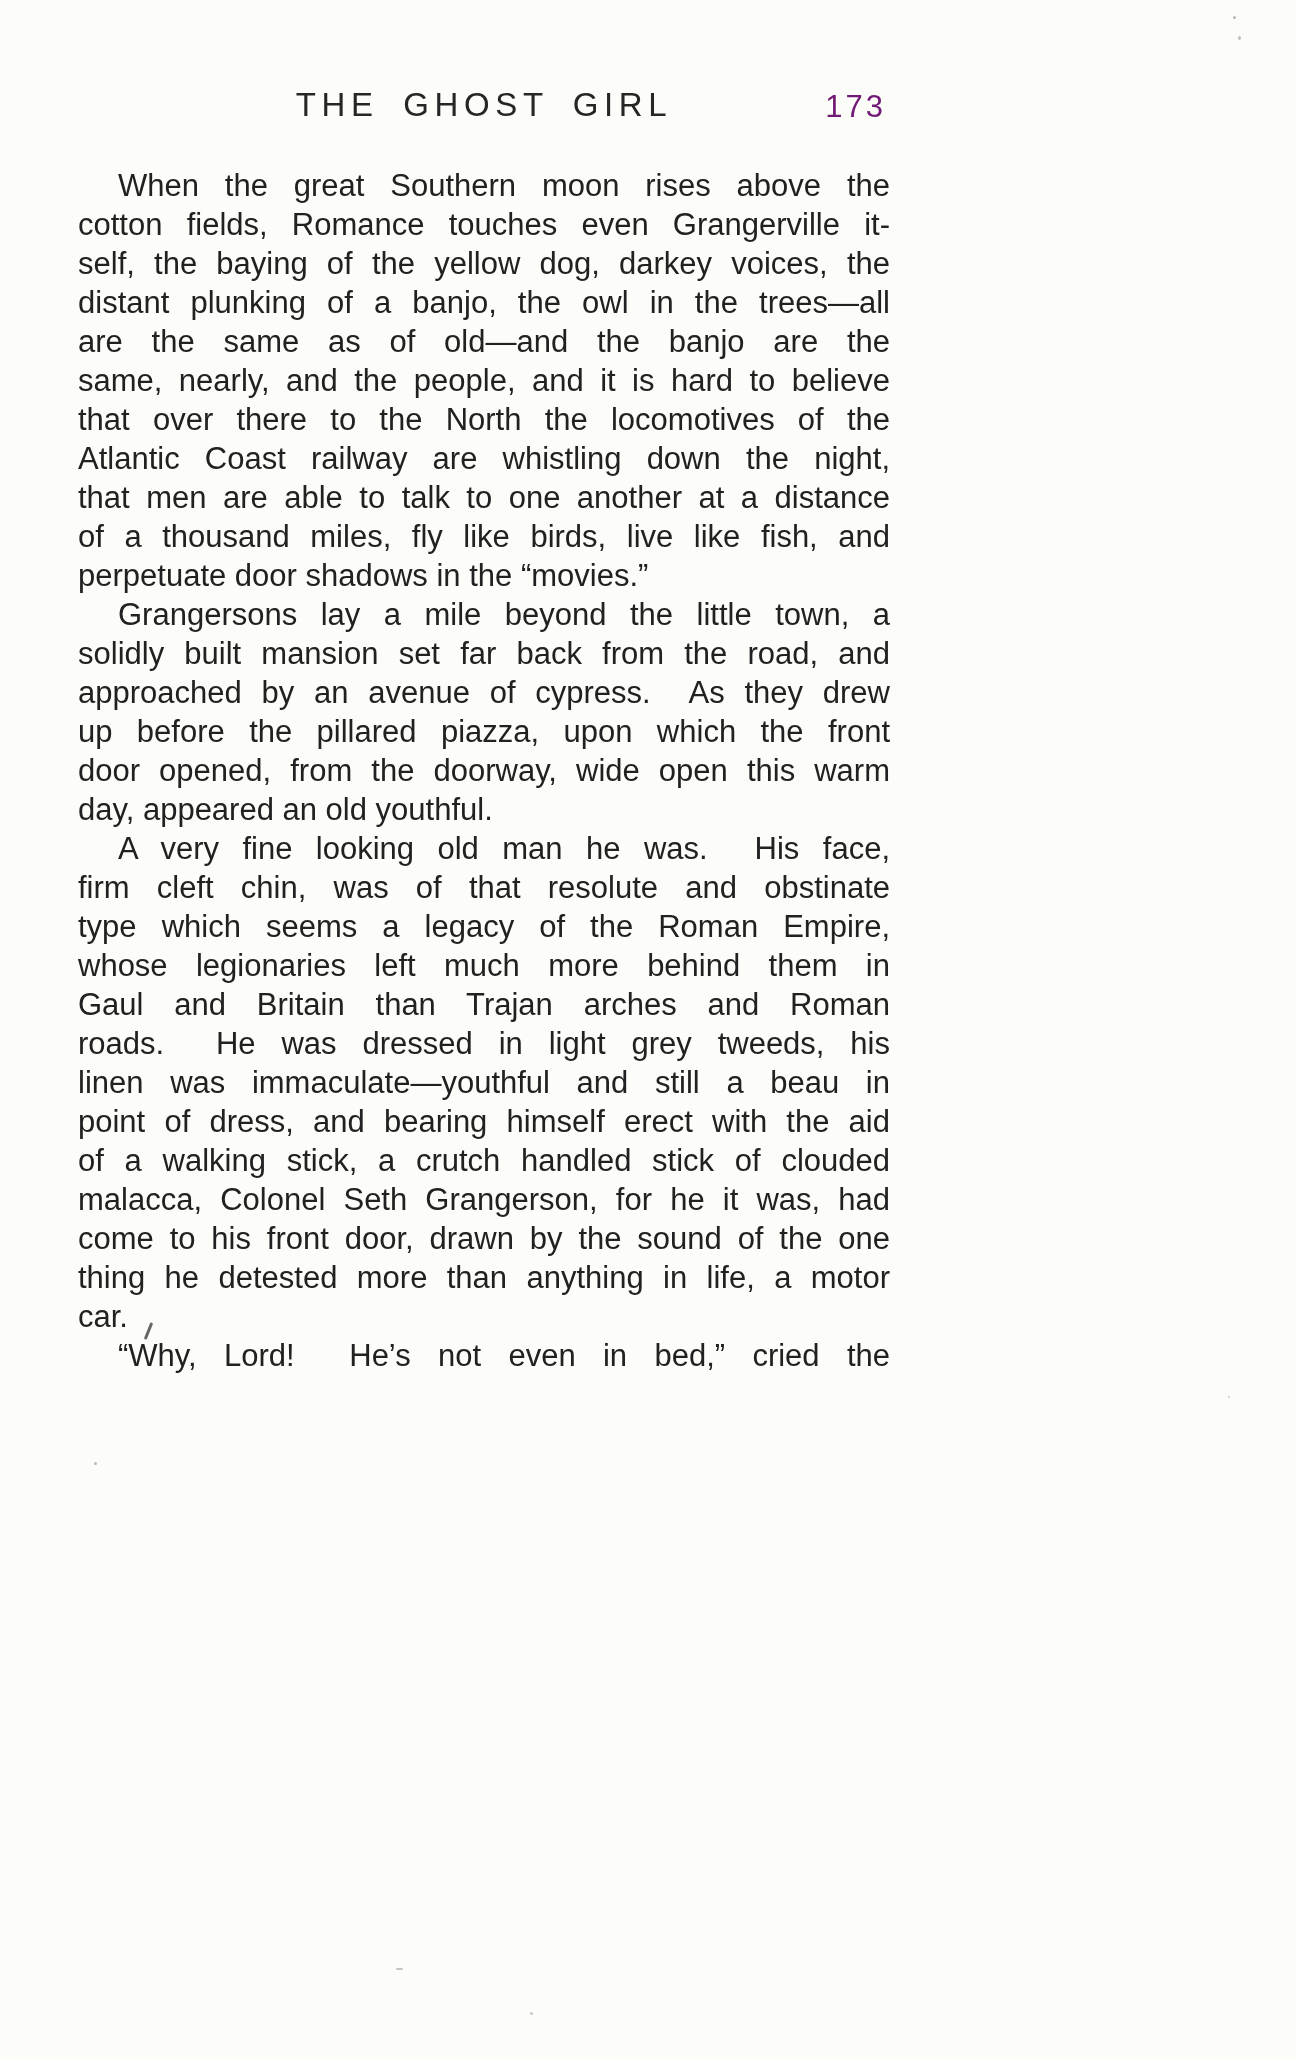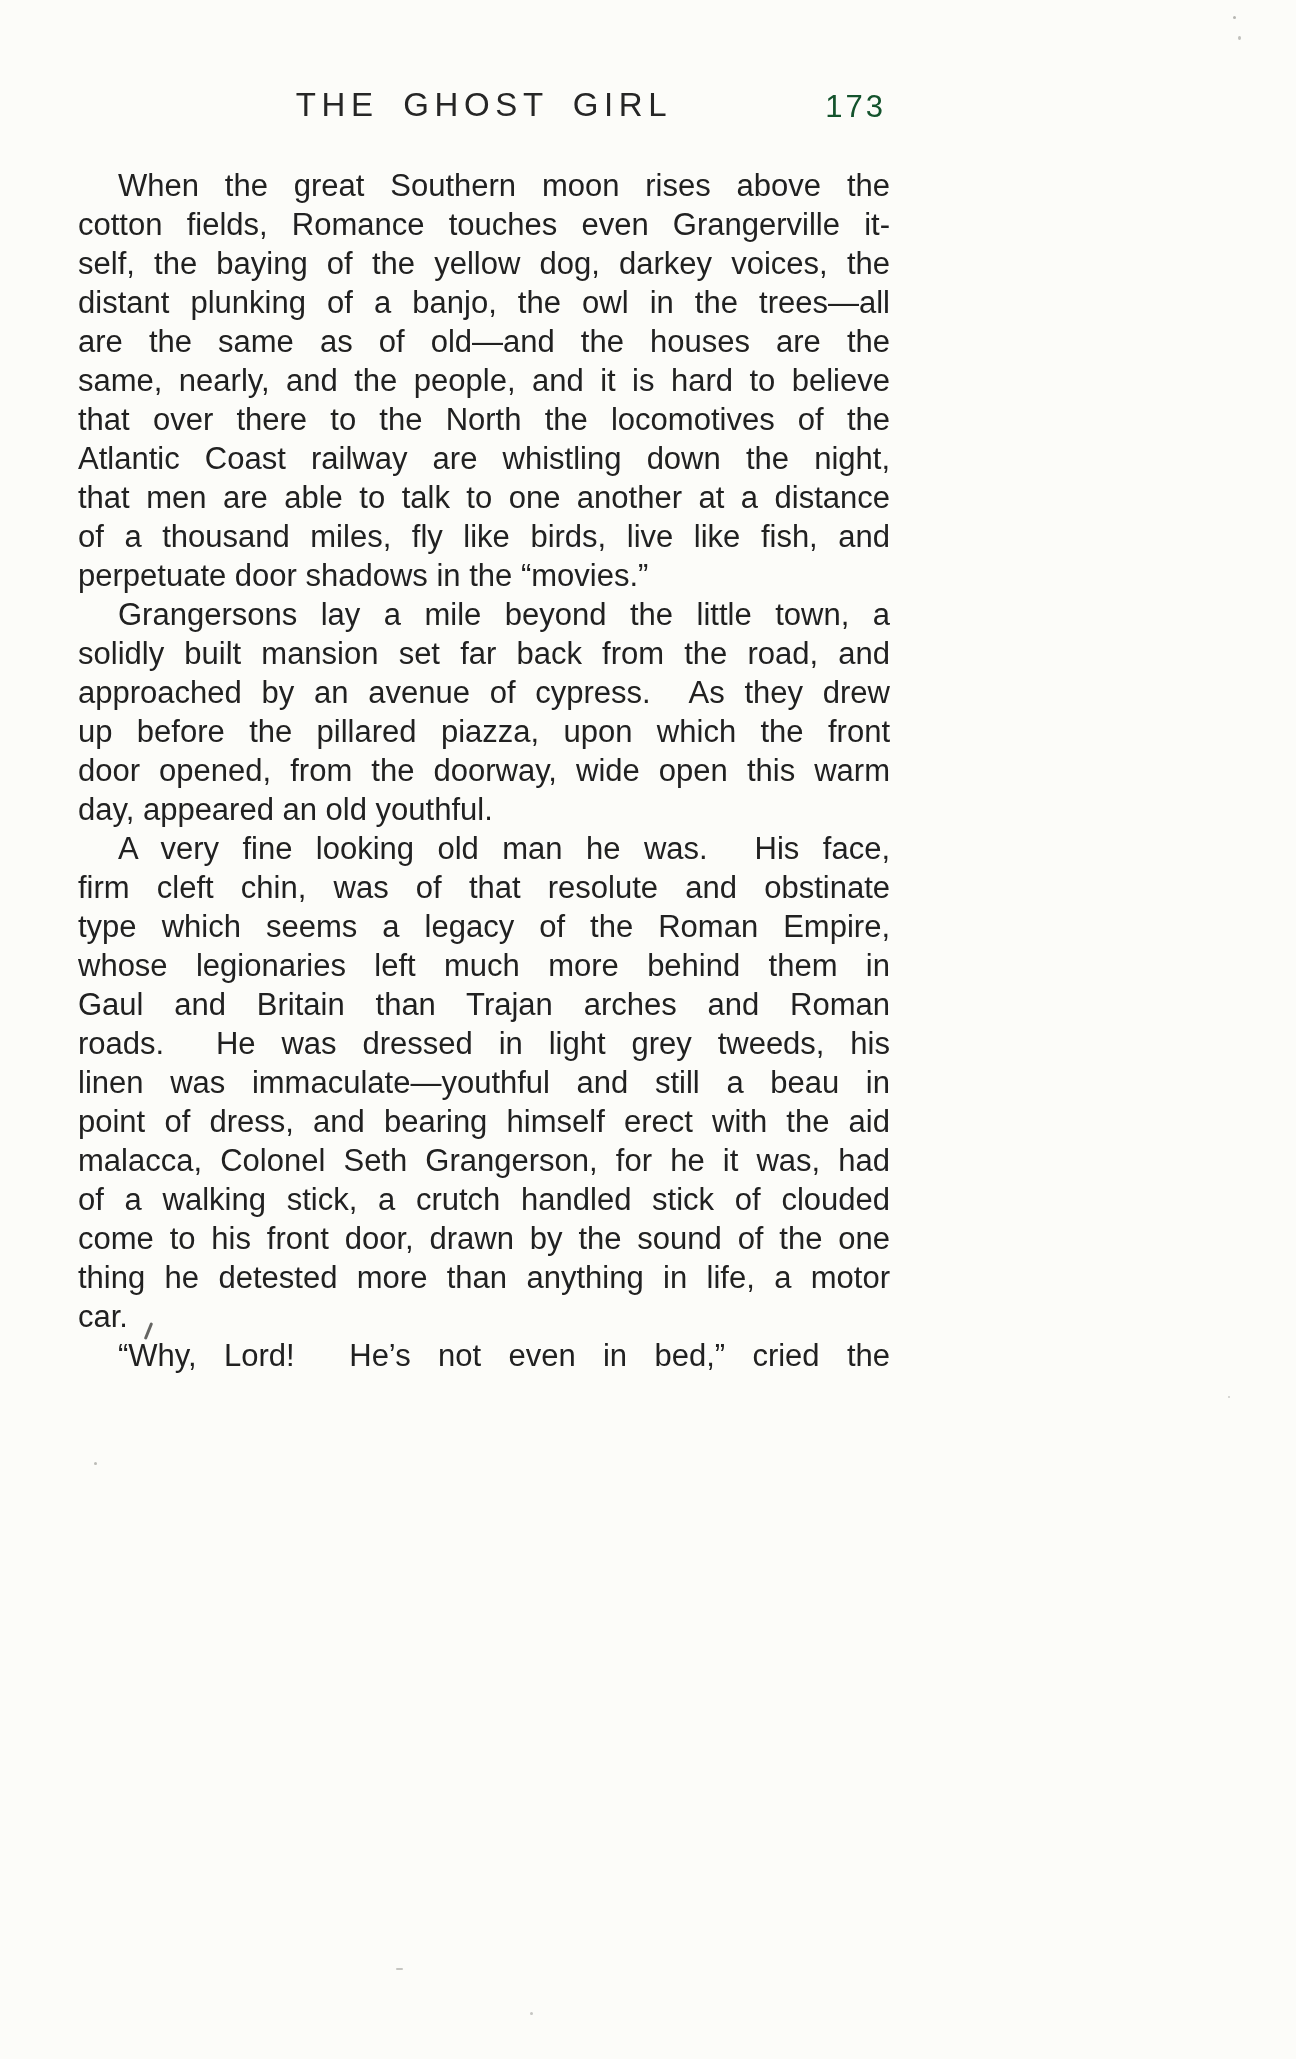--- a/index.html
+++ b/index.html
@@ -31,21 +31,21 @@
     letter-spacing:0.17em;
     word-spacing:0.30em;
     color:#262626;
   }
   .page-number {
     position:absolute;
     right:4px;
     top:3px;
     font-size:31px;
     letter-spacing:3px;
-    color:#14532d;
+    color:#701a75;
   }
   .page-body {
     margin-top:36px;
     font-size:31px;
     line-height:39px;
   }
   .paragraph { margin:0; }
   .line {
     text-align:justify;
     text-align-last:justify;
@@ -80,21 +80,21 @@
     <header class="page-header">
       <span class="running-title">THE GHOST GIRL</span>
       <span class="page-number">173</span>
     </header>
     <div class="page-body">
         <div class="paragraph">
           <div class="line indent">When the great Southern moon rises above the</div>
           <div class="line">cotton fields, Romance touches even Grangerville it-</div>
           <div class="line">self, the baying of the yellow dog, darkey voices, the</div>
           <div class="line">distant plunking of a banjo, the owl in the trees—all</div>
-          <div class="line">are the same as of old—and the houses are the</div>
+          <div class="line">are the same as of old—and the banjo are the</div>
           <div class="line">same, nearly, and the people, and it is hard to believe</div>
           <div class="line">that over there to the North the locomotives of the</div>
           <div class="line">Atlantic Coast railway are whistling down the night,</div>
           <div class="line">that men are able to talk to one another at a distance</div>
           <div class="line">of a thousand miles, fly like birds, live like fish, and</div>
           <div class="line no-justify">perpetuate door shadows in the “movies.”</div>
         </div>
         <div class="paragraph">
           <div class="line indent">Grangersons lay a mile beyond the little town, a</div>
           <div class="line">solidly built mansion set far back from the road, and</div>
@@ -105,22 +105,22 @@
         </div>
         <div class="paragraph">
           <div class="line indent">A very fine looking old man he was.&nbsp; His face,</div>
           <div class="line">firm cleft chin, was of that resolute and obstinate</div>
           <div class="line">type which seems a legacy of the Roman Empire,</div>
           <div class="line">whose legionaries left much more behind them in</div>
           <div class="line">Gaul and Britain than Trajan arches and Roman</div>
           <div class="line">roads.&nbsp; He was dressed in light grey tweeds, his</div>
           <div class="line">linen was immaculate—youthful and still a beau in</div>
           <div class="line">point of dress, and bearing himself erect with the aid</div>
+          <div class="line">of a walking stick, a crutch handled stick of clouded</div>
           <div class="line">malacca, Colonel Seth Grangerson, for he it was, had</div>
-          <div class="line">of a walking stick, a crutch handled stick of clouded</div>
           <div class="line">come to his front door, drawn by the sound of the one</div>
           <div class="line">thing he detested more than anything in life, a motor</div>
           <div class="line no-justify">car.</div>
         </div>
         <div class="paragraph">
           <div class="line indent">“Why, Lord!&nbsp; He’s not even in bed,” cried the</div>
         </div>
       </div>
   </div>
 

